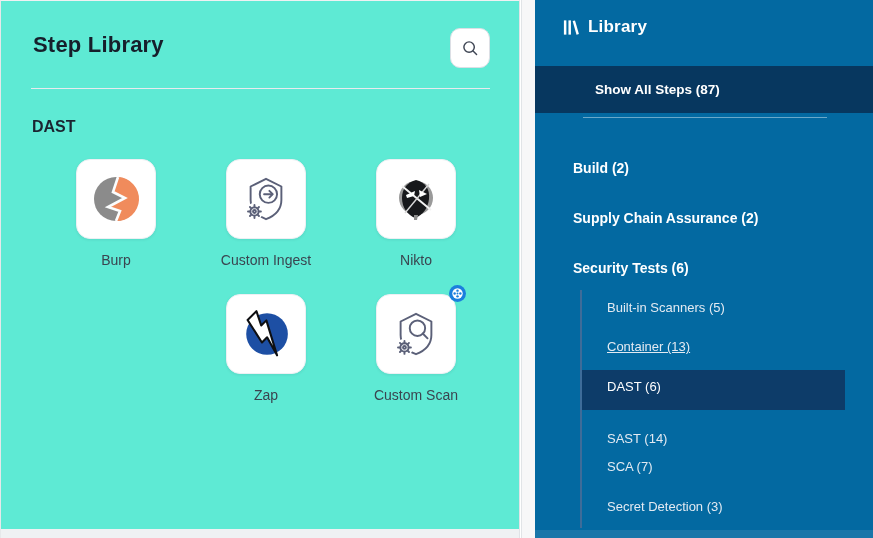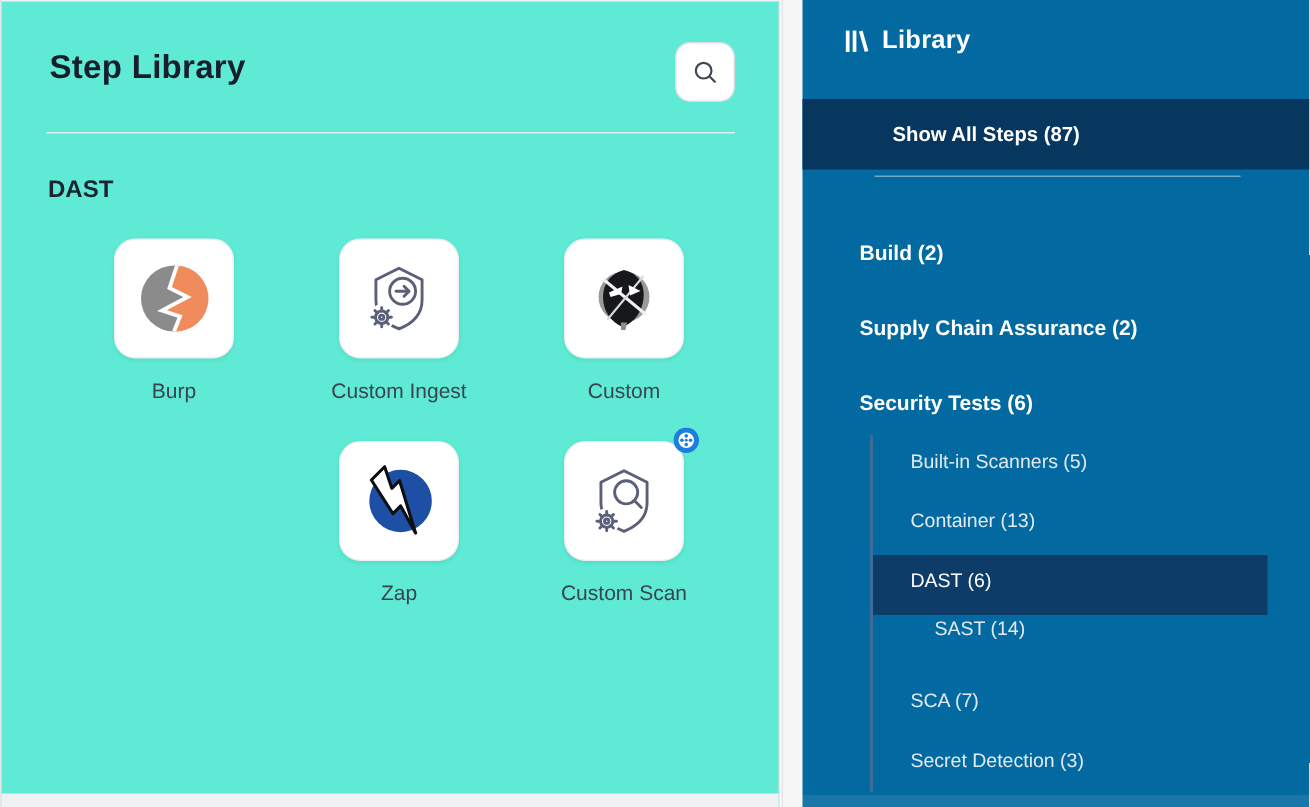--- a/index.html
+++ b/index.html
@@ -43,22 +43,22 @@
 
   .nav-parent { position:absolute; left:38px; height:18px; line-height:18px;
     font-size:14px; font-weight:600; color:#ffffff; cursor:pointer; white-space:nowrap; }
   .p1 { top:159px; } .p2 { top:209px; } .p3 { top:259px; }
 
   .sub-vline { position:absolute; left:45px; top:290px; width:2px; height:238px; background:#3E6C99; }
   .active-row-bg { position:absolute; left:47px; top:370px; width:263px; height:40px; background:#0D3C69; }
 
   .nav-child { position:absolute; left:72px; height:18px; line-height:18px;
     font-size:13px; font-weight:400; color:#E3EAF2; cursor:pointer; white-space:nowrap; z-index:2; }
-  .s1 { top:299px; } .s2 { top:338px; } .s3 { top:378px; font-weight:500; color:#ffffff; }
-  .s4 { top:410px;margin-left:16px; } .s5 { top:458px; } .s6 { top:498px; }
+  .s1 { top:299px; } .s2 { top:338px;text-decoration:underline; } .s3 { top:378px; font-weight:500; color:#ffffff; }
+  .s4 { top:430px; } .s5 { top:458px; } .s6 { top:498px; }
 
   .sb-bottom-strip { position:absolute; left:0; top:530px; width:338px; height:8px; background:rgba(255,255,255,.09); }
 
   svg { display:block; }
 </style>
 </head>
 <body>
 
 <div class="screen">
 
@@ -118,21 +118,21 @@
         <svg viewBox="0 0 44 44" width="44" height="44">
           <circle cx="22" cy="21" r="17" fill="#9A9A9A"></circle>
           <path d="M22 3 C31 5 36 12 35 22 C34 31 29 38 21 41 C14 38 8 31 8 21 C8 11 14 5 22 3 Z" fill="#17181B"></path>
           <path d="M20 38 L24 38 L23 43 L20 43 Z" fill="#8C8C8C"></path>
           <line x1="8" y1="9" x2="37" y2="33" stroke="#F2F2F2" stroke-width="2"></line>
           <line x1="35" y1="7" x2="11" y2="36" stroke="#D9D9D9" stroke-width="1.4"></line>
           <path d="M12 18 L21 14 L20 19 L13 21 Z" fill="#FFFFFF"></path>
           <path d="M25 13 L33 17 L26 20 Z" fill="#FFFFFF"></path>
         </svg>
       </div>
-      <div class="card-label">Custom</div>
+      <div class="card-label">Nikto</div>
     </div>
 
 
     <div class="cell c2 r2">
       <div class="card">
         <svg viewBox="0 0 48 48" width="50" height="50">
           <circle cx="25" cy="24" r="20" fill="#1D4FA4"></circle>
           <path transform="rotate(-45 24 24)" d="M21 2 L33 2 L26.5 15 L33.5 15 L17 46 L22.5 27 L15.5 27 Z" fill="#FFFFFF" stroke="#0E0F12" stroke-width="2" stroke-linejoin="round"></path>
         </svg>
       </div>

